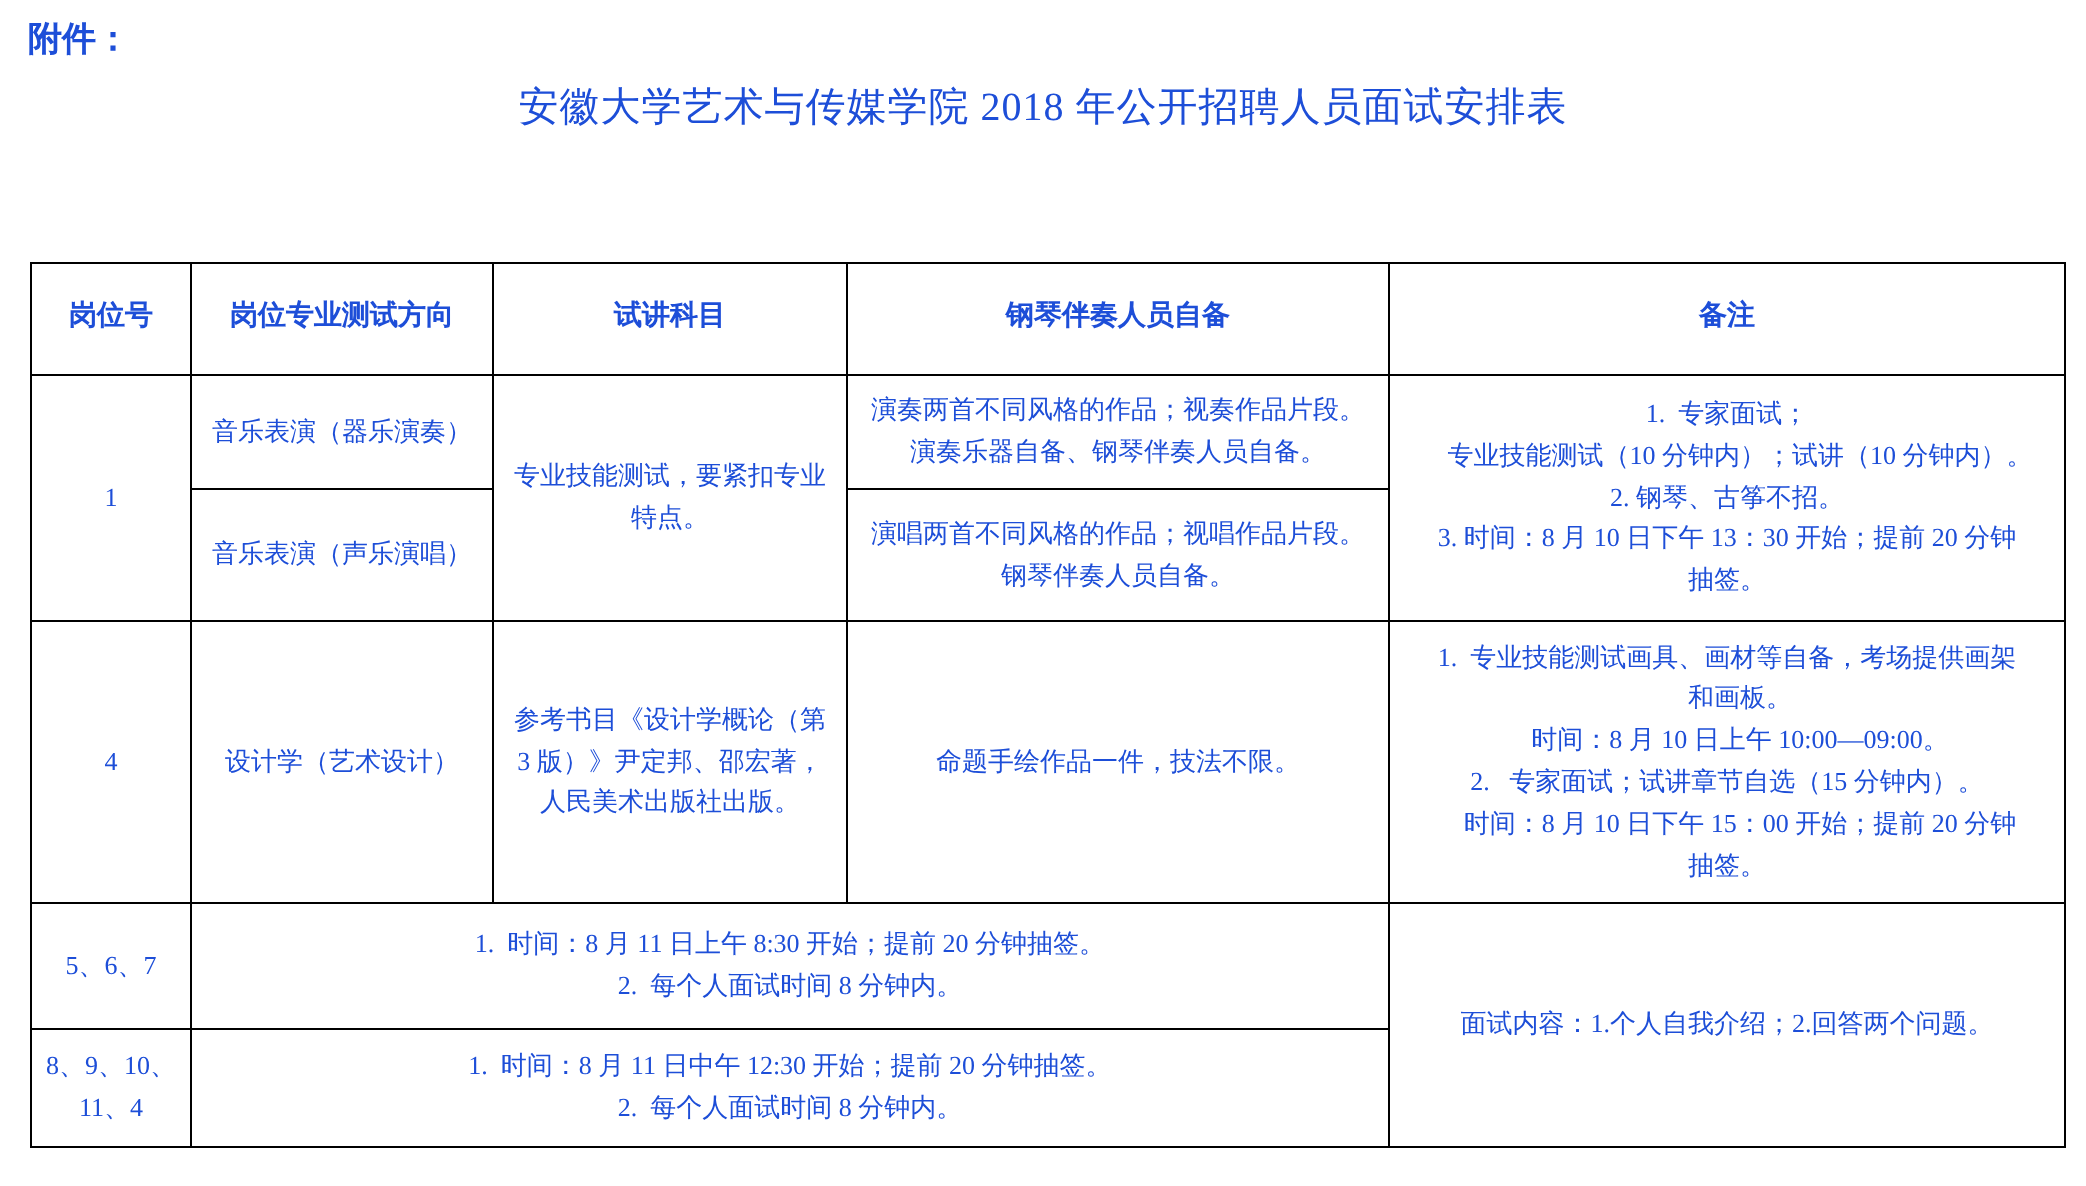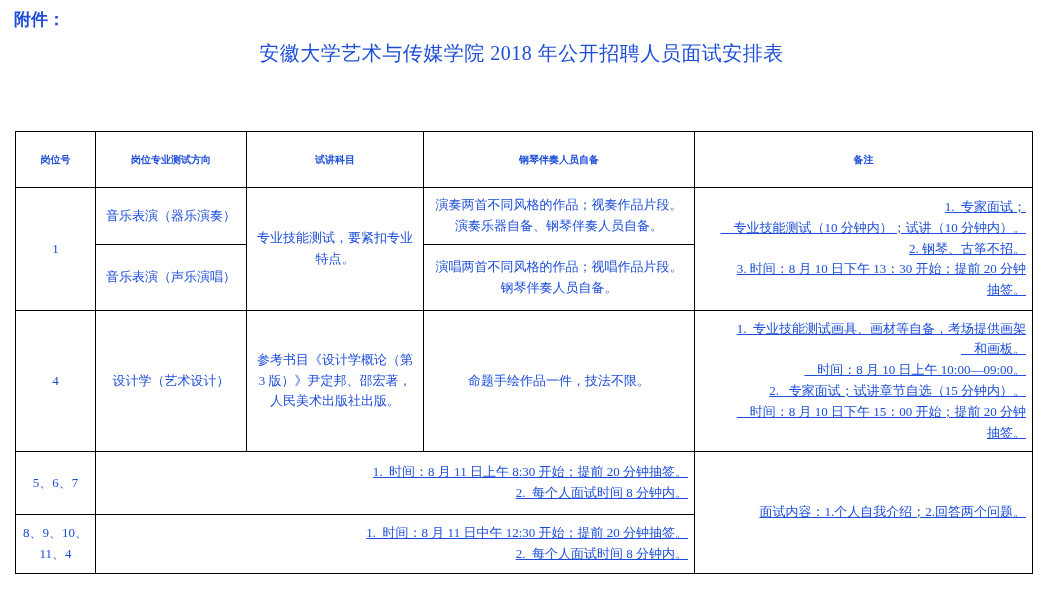--- a/index.html
+++ b/index.html
@@ -43,30 +43,30 @@
     border: 1px solid #000000;
     font-size: 13px;
     line-height: 1.6;
     padding: 2px 6px;
     vertical-align: middle;
     overflow: hidden;
   }
   table.sched th {
     font-weight: bold;
     text-align: center;
-    font-size: 10px;
+    font-size: 14px;
   }
   .r-head  { height: 56px; }
   .r1a     { height: 57px; }
   .r1b     { height: 66px; }
   .r2      { height: 141px; }
   .r3      { height: 63px; }
   .r4      { height: 59px; }
   .c-center { text-align: center; }
-  .c-left   { text-align: right; text-decoration: underline; }
+  .c-left   { text-align: center; }
   .pre      { white-space: pre-wrap; }
   .post-big { font-size: 16px; }
   .pad-l    { padding-left: 9px; padding-right: 8px; }
   .lecture2 { line-height: 2.0; border-radius: 18px; }
 </style>
 </head>
 <body>
 
 <div class="page">
 

